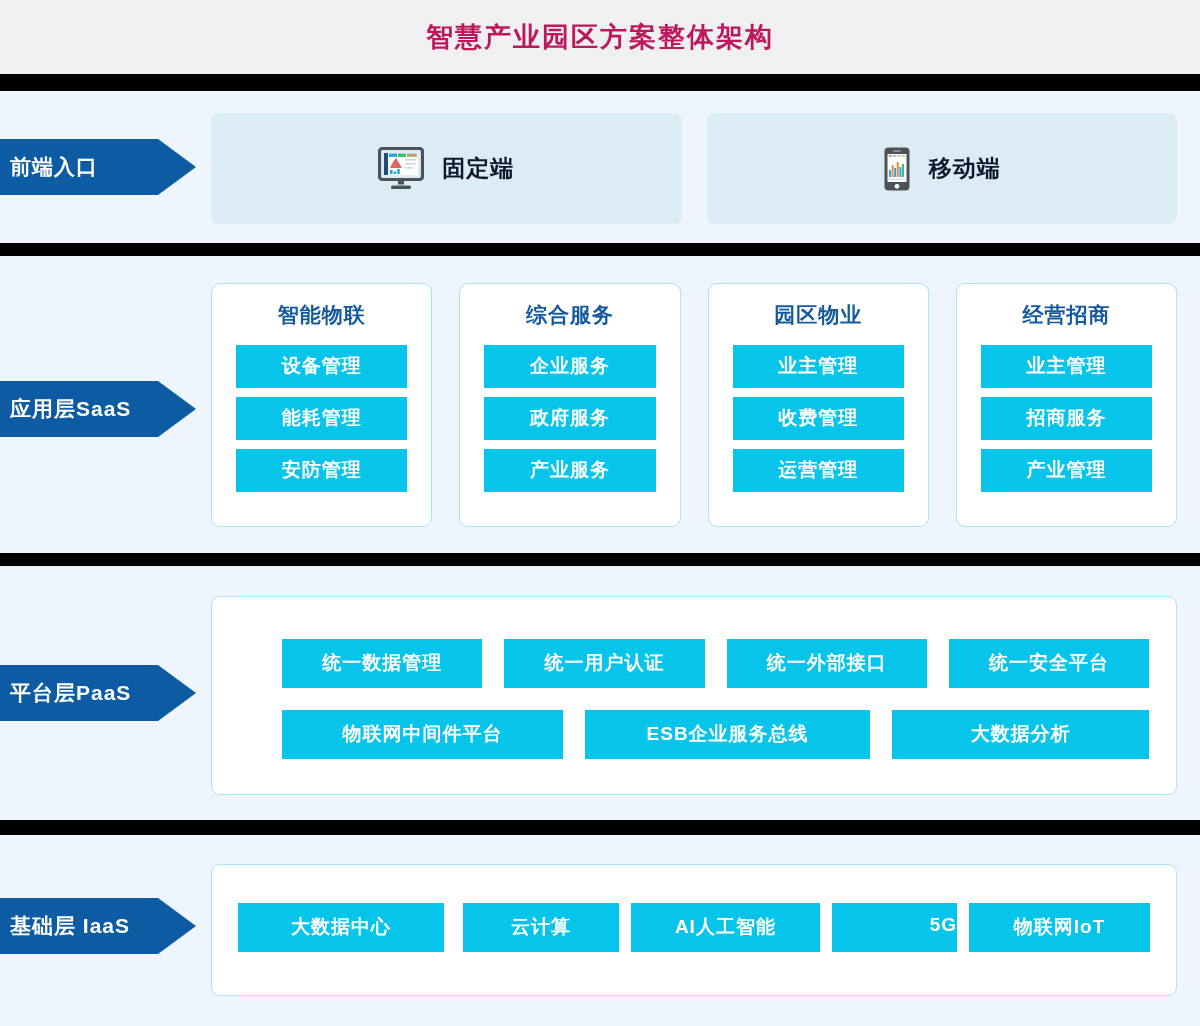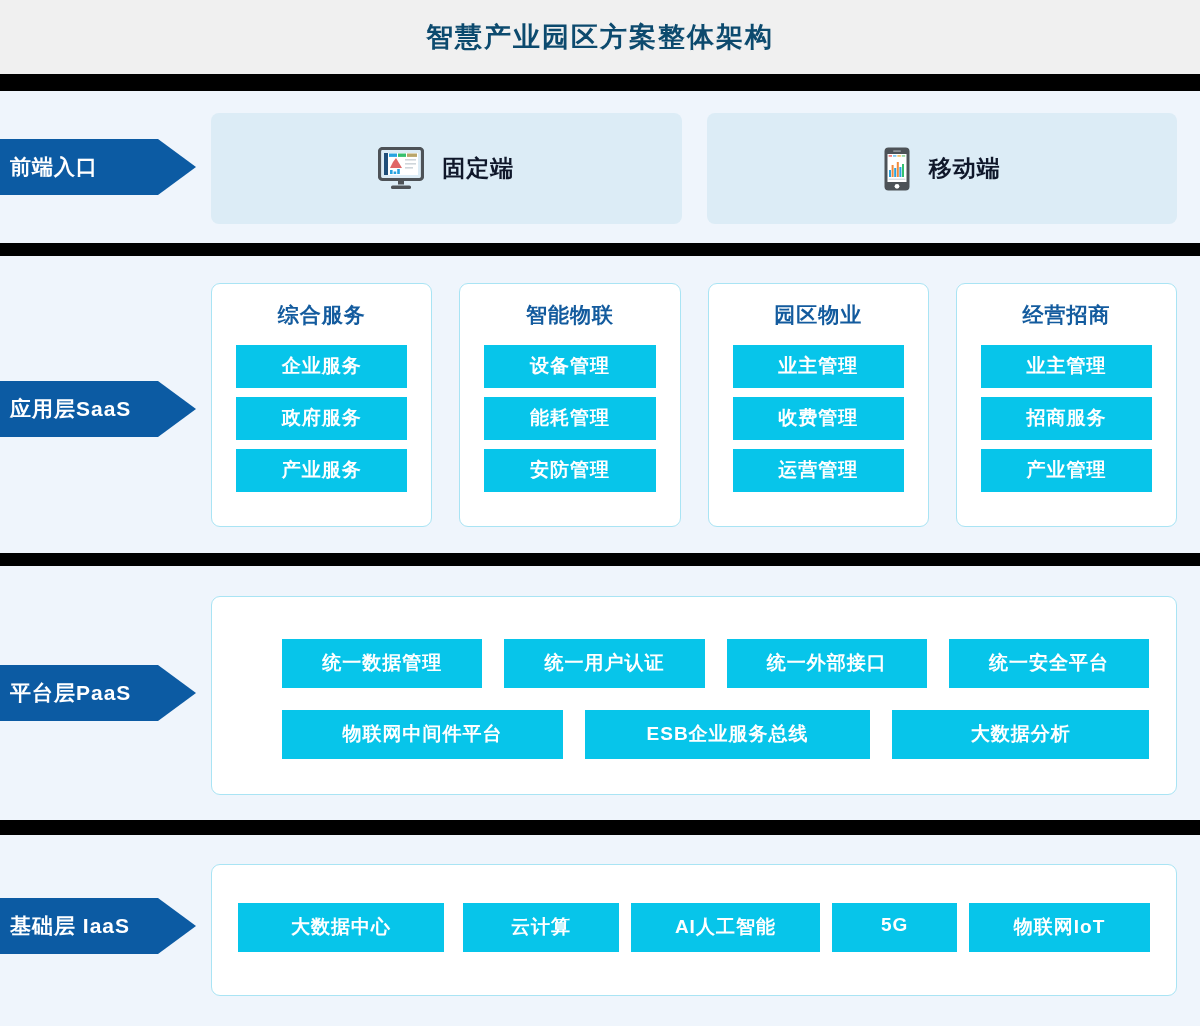--- a/index.html
+++ b/index.html
@@ -11,21 +11,21 @@
   }
   .page { position: relative; width: 1200px; height: 1026px; background: #eff5fc; }
 
   
   .header {
     position: absolute; left: 0; top: 0; width: 1200px; height: 74px;
     background: #f0f0f0;
     display: flex; align-items: center; justify-content: center;
   }
   .header-title {
-    font-size: 27px; font-weight: bold; color: #0c4a6e;
+    font-size: 27px; font-weight: bold; color: #be185d;
     letter-spacing: 2px;
   }
 
   
   .divider { position: absolute; left: 0; width: 1200px; background: #000000; }
   .div1 { top: 74px;  height: 17px; }
   .div2 { top: 243px; height: 13px; }
   .div3 { top: 553px; height: 13px; }
   .div4 { top: 820px; height: 15px; }
 
@@ -129,21 +129,21 @@
   .iaas-chip {
     background: #07c5ea;
     color: #ffffff;
     font-size: 19px; font-weight: bold;
     text-align: center; letter-spacing: 1px;
     padding: 11px 0 12px 0;
   }
   .iaas-chip.c0 { flex: 1.22; }
   .iaas-chip.c1 { flex: 0.92; margin-left: 7px; }
   .iaas-chip.c2 { flex: 1.12; }
-  .iaas-chip.c3 { flex: 0.74; }
+  .iaas-chip.c3 { flex: 0.74; text-align: right; }
   .iaas-chip.c4 { flex: 1.07; }
 </style>
 </head>
 <body>
 
 <div class="page">
 
   <div class="header">
     <div class="header-title">智慧产业园区方案整体架构</div>
   </div>
@@ -207,31 +207,31 @@
 
   </div>
 
   <div class="arrow arrow-saas">
     <span>应用层SaaS</span>
   </div>
 
   <div class="saas-row">
 
     <div class="saas-col">
+      <div class="saas-col-title">智能物联</div>
+      <div class="saas-item">设备管理</div>
+      <div class="saas-item">能耗管理</div>
+      <div class="saas-item">安防管理</div>
+    </div>
+
+    <div class="saas-col">
       <div class="saas-col-title">综合服务</div>
       <div class="saas-item">企业服务</div>
       <div class="saas-item">政府服务</div>
       <div class="saas-item">产业服务</div>
-    </div>
-
-    <div class="saas-col">
-      <div class="saas-col-title">智能物联</div>
-      <div class="saas-item">设备管理</div>
-      <div class="saas-item">能耗管理</div>
-      <div class="saas-item">安防管理</div>
     </div>
 
     <div class="saas-col">
       <div class="saas-col-title">园区物业</div>
       <div class="saas-item">业主管理</div>
       <div class="saas-item">收费管理</div>
       <div class="saas-item">运营管理</div>
     </div>
 
     <div class="saas-col">

